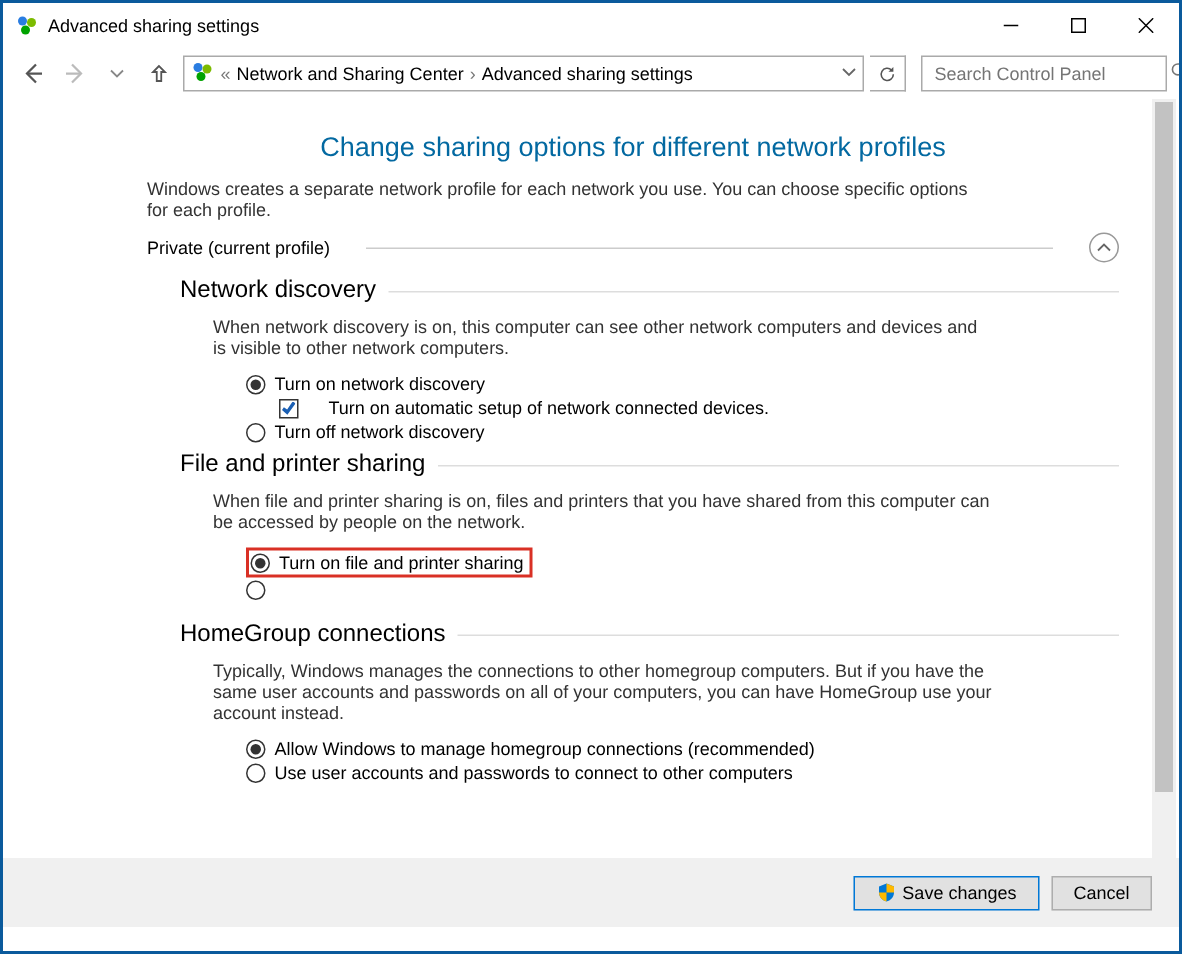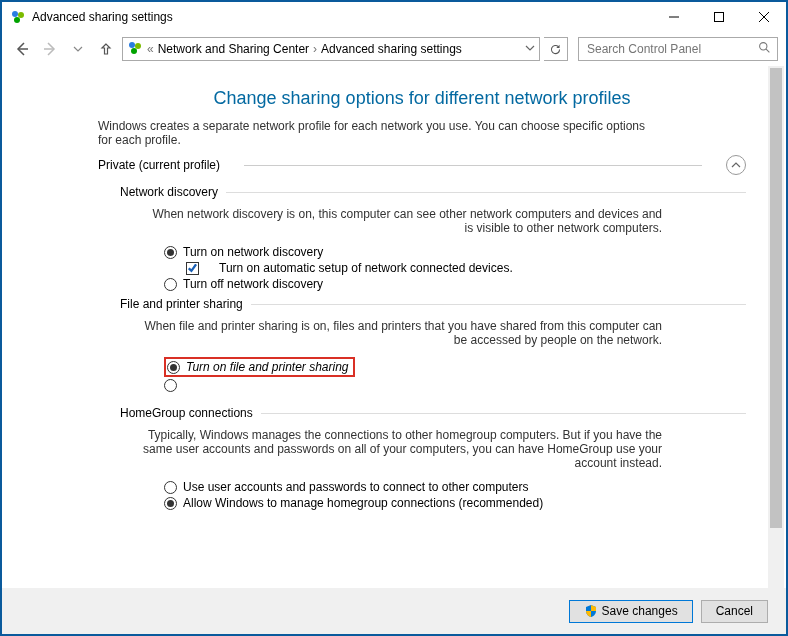--- a/index.html
+++ b/index.html
@@ -57,21 +57,21 @@
     font-size: 12px;
   }
   .addressbar .sep { color: #777; }
   .addressbar .crumb { color: #000; }
   .addressbar .chev-down { margin-left: auto; color:#666;}
   .refresh-btn {
     width: 24px; height: 24px; border:1px solid #aaa; border-left:none;
     display:flex;align-items:center;justify-content:center;
   }
   .searchbox {
-    width: 200px;
+    width: 164px;
     border: 1px solid #aaa;
     height: 24px;
     display: flex;
     align-items: center;
     padding: 0 6px;
     margin-left: 6px;
     color: #888;
   }
   .searchbox input {
     border: none; outline: none; flex: 1; font-size: 12px; color:#555;
@@ -126,27 +126,26 @@
     width: 20px; height: 20px;
     border: 1px solid #999;
     border-radius: 50%;
     display: flex; align-items: center; justify-content: center;
     background: #fff;
   }
   .sub-header {
     display:flex;align-items:center;gap:8px;
     margin: 6px 0 8px 22px;
   }
-  .sub-header .label { font-size: 12px;}
+  .sub-header .label { font-size: 16px;}
   .sub-header .rule { flex:1;border-top:1px solid #ddd;height:0;}
   .desc {
     margin: 6px 0 10px 44px;
     max-width: 520px;
     color: #333;
-    text-align: right;
   }
   .options {
     margin-left: 66px;
   }
   .opt-row {
     display: flex; align-items: center; gap: 6px;
     margin: 2px 0;
     text-align: right;
   }
   .radio {
@@ -169,25 +168,24 @@
   .checkbox-row {
     display:flex;align-items:center;gap:20px;
     margin: 2px 0 2px 22px;
   }
   .highlight {
     border: 2px solid #d93025;
     display: inline-flex;
     padding: 1px 4px 1px 1px;
     align-items:center;
     gap:6px;
-    font-style:italic;
   }
   .footer {
     position: absolute;
-    left: 0; right: 0; bottom: 0;
+    left: 0; right: 0; bottom: 16px;
     height: 46px;
     background: #f0f0f0;
     display: flex;
     align-items: center;
     justify-content: flex-end;
     padding: 0 18px;
     gap: 8px;
   }
   .btn {
     border: 1px solid #adadad;
@@ -348,26 +346,26 @@
       </div>
     </div>
 
     <div class="sub-header" style="margin-top:14px">
       <span class="label">HomeGroup connections</span>
       <span class="rule"></span>
     </div>
     <div class="desc">Typically, Windows manages the connections to other homegroup computers. But if you have the same user accounts and passwords on all of your computers, you can have HomeGroup use your account instead.</div>
     <div class="options">
       <div class="opt-row">
+        <span class="radio checked"></span>
+        <span>Allow Windows to manage homegroup connections (recommended)</span>
+      </div>
+      <div class="opt-row">
         <span class="radio"></span>
         <span>Use user accounts and passwords to connect to other computers</span>
-      </div>
-      <div class="opt-row">
-        <span class="radio checked"></span>
-        <span>Allow Windows to manage homegroup connections (recommended)</span>
       </div>
     </div>
 
   </div>
 </div>
 
 <div class="scrollbar-vert">
   <div class="thumb"></div>
 </div>
 

